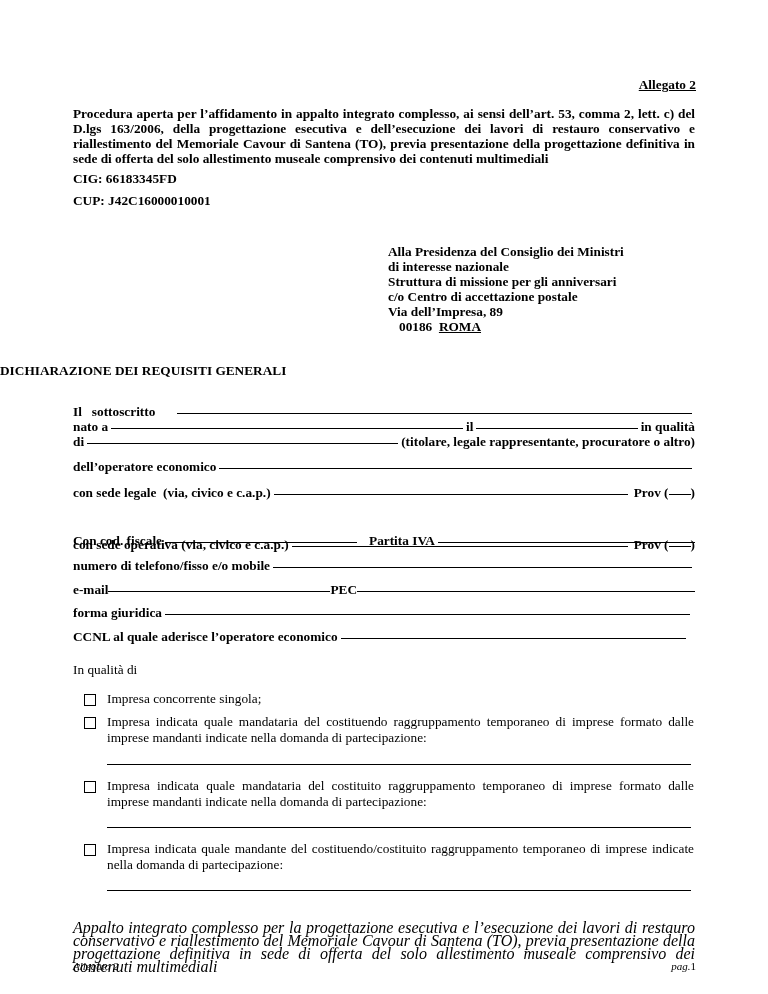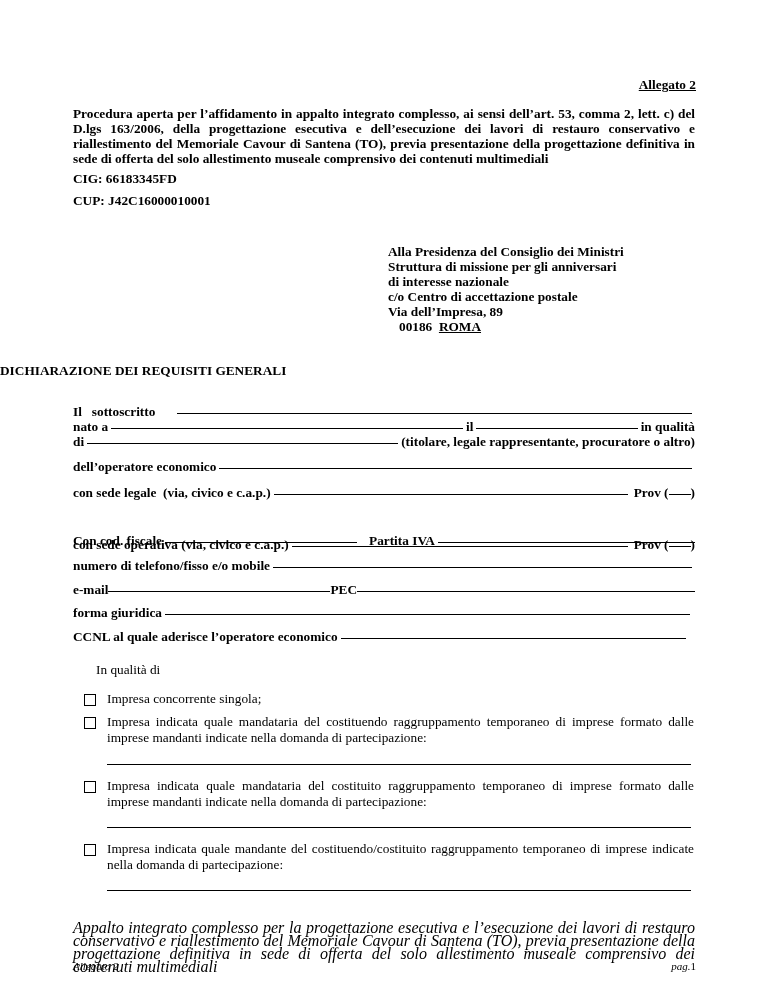--- a/index.html
+++ b/index.html
@@ -25,22 +25,22 @@
 <body>
 
 <div class="abs b u" style="right:72px; top:77px;">Allegato 2</div>
 
 <div class="abs b just" style="left:73px; top:106px; width:622px; line-height:15px;">Procedura aperta per l’affidamento in appalto integrato complesso, ai sensi dell’art. 53, comma 2, lett. c) del D.lgs 163/2006, della progettazione esecutiva e dell’esecuzione dei lavori di restauro conservativo e riallestimento del Memoriale Cavour di Santena (TO), previa presentazione della progettazione definitiva in sede di offerta del solo allestimento museale comprensivo dei contenuti multimediali</div>
 <div class="abs b" style="left:73px; top:171px;">CIG: 66183345FD</div>
 <div class="abs b" style="left:73px; top:193px;">CUP: J42C16000010001</div>
 
 <div class="abs b" style="left:388px; top:244px; line-height:15px;">
   <div>Alla Presidenza del Consiglio dei Ministri</div>
+  <div>di interesse nazionale</div>
   <div>Struttura di missione per gli anniversari</div>
-  <div>di interesse nazionale</div>
   <div>c/o Centro di accettazione postale</div>
   <div>Via dell’Impresa, 89</div>
   <div style="padding-left:11px;">
     <span>00186</span>&nbsp;
     <span class="u">ROMA</span>
   </div>
 </div>
 
 <div class="abs b" style="left:0; width:768px; top:363px; text-align:left;">DICHIARAZIONE DEI REQUISITI GENERALI</div>
 
@@ -96,21 +96,21 @@
 </div>
 <div class="line" style="top:605px;">
   <span>forma giuridica</span>
   <span class="fill" style="margin-right:5px;"></span>
 </div>
 <div class="line" style="top:629px;">
   <span>CCNL al quale aderisce l’operatore economico</span>
   <span class="fill" style="margin-right:9px;"></span>
 </div>
 
-<div class="abs" style="left:73px; top:662px;margin-left:23px;">In qualità di</div>
+<div class="abs" style="left:73px; top:662px;">In qualità di</div>
 
 <span class="cb" style="top:694px;"></span>
 <div class="opt" style="top:691px;">Impresa concorrente singola;</div>
 
 <span class="cb" style="top:717px;"></span>
 <div class="opt" style="top:714px;">Impresa indicata quale mandataria del costituendo raggruppamento temporaneo di imprese formato dalle imprese mandanti indicate nella domanda di partecipazione:</div>
 <div class="hr" style="top:764px;"></div>
 
 <span class="cb" style="top:781px;"></span>
 <div class="opt" style="top:778px;">Impresa indicata quale mandataria del costituito raggruppamento temporaneo di imprese formato dalle imprese mandanti indicate nella domanda di partecipazione:</div>

